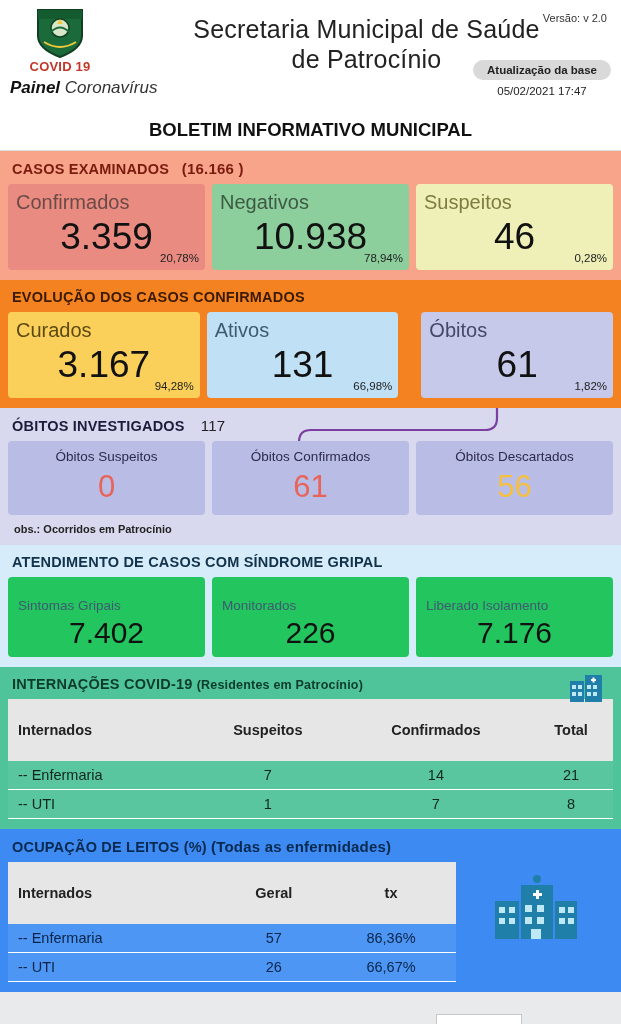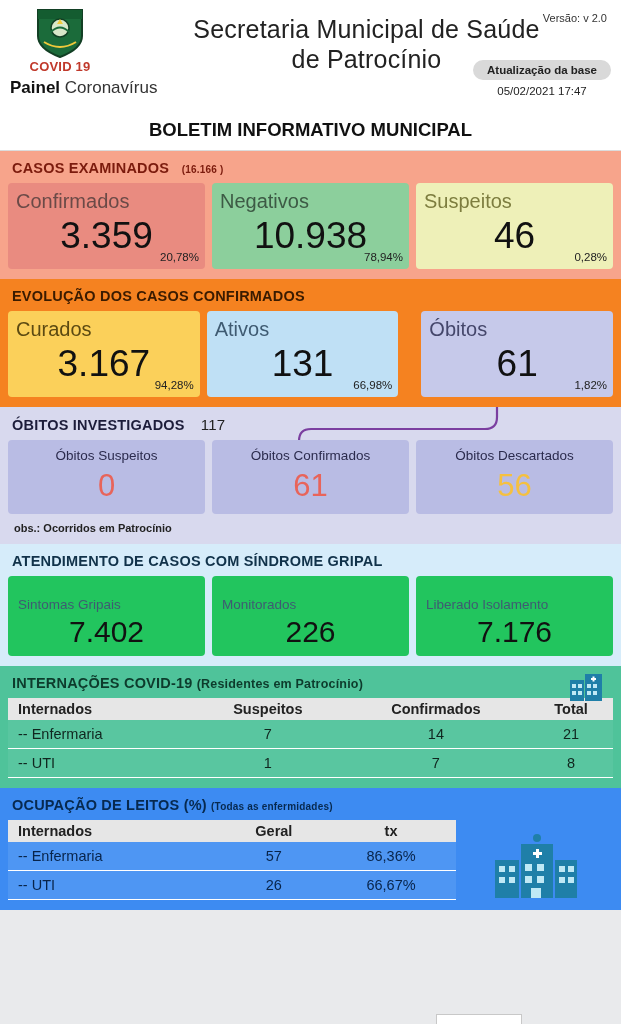--- a/index.html
+++ b/index.html
@@ -36,20 +36,21 @@
     font-weight: bold;
     font-size: 13px;
     letter-spacing: .2px;
     margin-top: 1px;
   }
   .painel {
     font-size: 17px;
     margin-top: 4px;
     white-space: nowrap;
     padding-left: 2px;
+    font-style: italic;
   }
   .painel b { font-weight: bold; color:#111; }
   .painel span { color:#333; }
 
   .title-block {
     flex: 1;
     text-align: center;
     padding-top: 14px;
   }
   .title-block .t1 {
@@ -96,21 +97,21 @@
   }
 
   
   .section { margin: 0; padding: 6px 8px 10px 8px; }
   .sec-title {
     font-size: 14.5px;
     font-weight: bold;
     letter-spacing: .2px;
     padding: 3px 2px 7px 4px;
   }
-  .sec-title .sub { font-weight: bold; font-size: 10px; }
+  .sec-title .sub { font-weight: bold; font-size: 15px; }
   .cards { display: flex; gap: 7px; }
   .card {
     flex: 1;
     border-radius: 4px;
     position: relative;
     padding: 6px 8px 4px 8px;
     min-height: 86px;
   }
   .card .clabel {
     font-size: 20px;
@@ -198,21 +199,21 @@
   table.tbl {
     width: 100%;
     border-collapse: collapse;
     background: #5ec9a4;
     font-size: 14.5px;
   }
   table.tbl th {
     background: #e6e6e6;
     color: #222;
     font-weight: bold;
-    padding: 3px 6px;
+    padding: 23px 6px;
     text-align: center;
   }
   table.tbl th.first, table.tbl td.first { text-align: left; padding-left: 10px; }
   table.tbl td {
     padding: 6px 6px;
     text-align: center;
     color: #10261f;
     border-bottom: 1px solid #ffffff;
   }
   .sec-int table.tbl td { background:#59c6a0; color:#10261f; }

